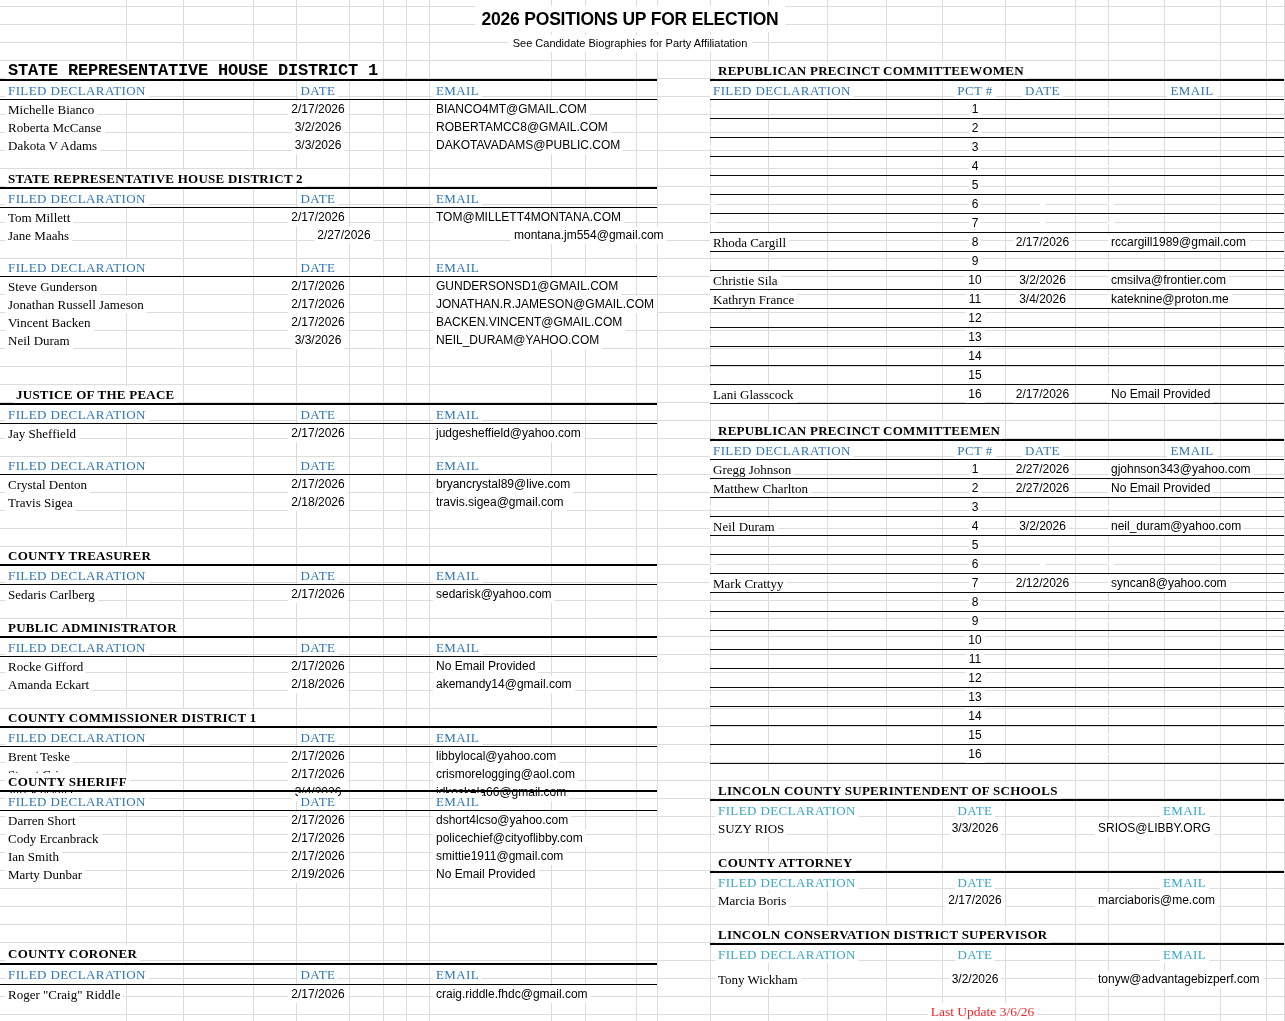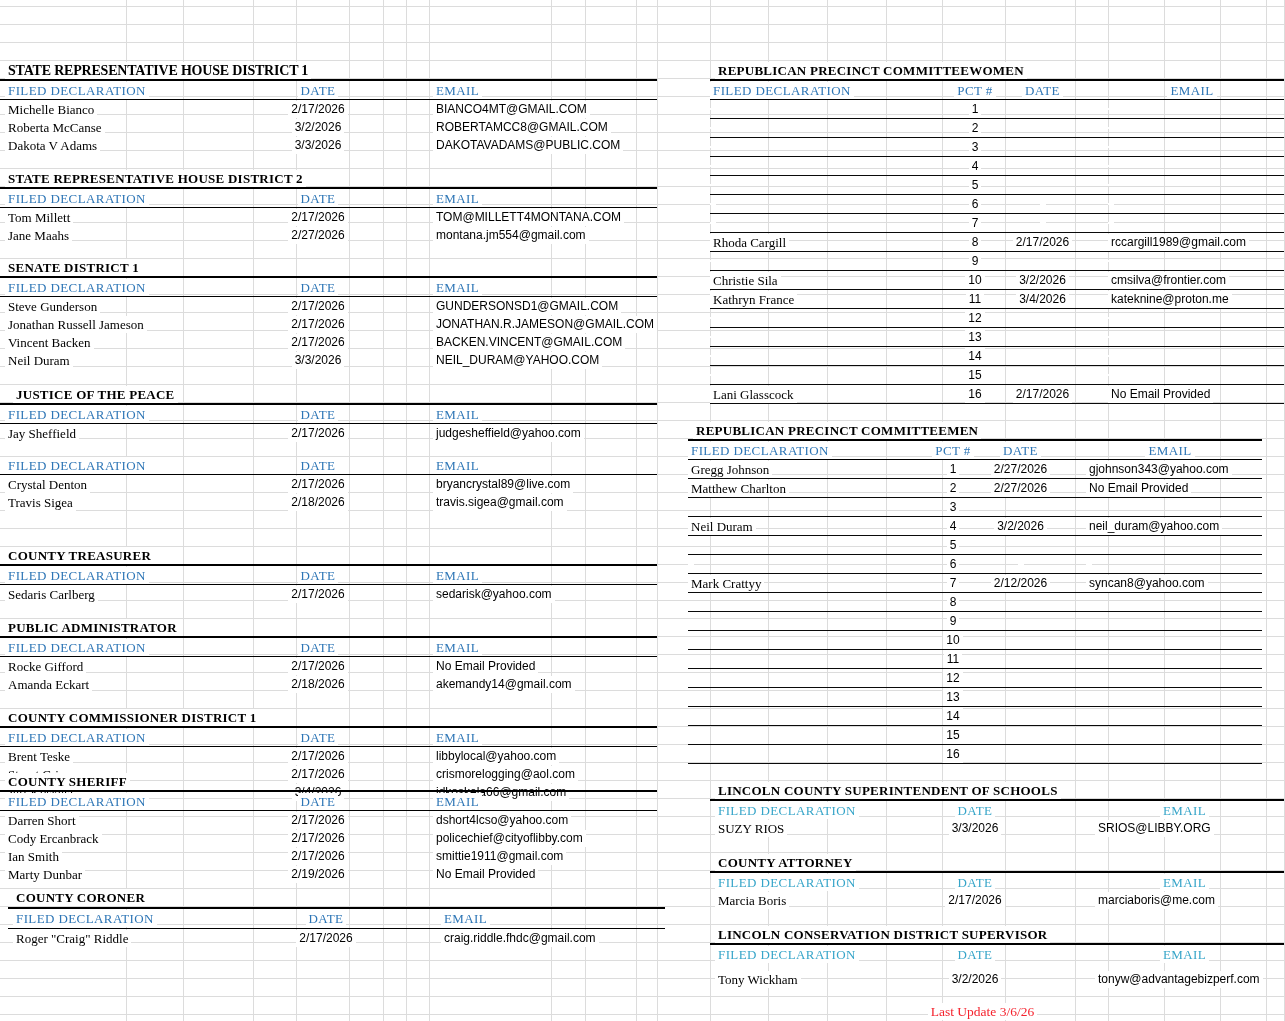--- a/index.html
+++ b/index.html
@@ -15,21 +15,21 @@
   .trow{position:relative;border-bottom:2px solid #000;display:flex;align-items:center;}
   .hrow,.drow{position:relative;display:grid;align-items:center;}
   .hrow{border-bottom:1px solid #000;}
   .right-sec .hrow{border-bottom:none;}
   .prow{border-bottom:1px solid #0a0a0a;}
   .grid-l{grid-template-columns:253px 130px 46px 1fr;}
   .grid-p{grid-template-columns:235px 60px 75px 20px 1fr;}
   .grid-r{grid-template-columns:210px 110px 55px 1fr;}
   .cell{background:#fff;padding:1px 3px;line-height:15px;white-space:nowrap;}
   .sec-title{font-weight:bold;font-size:13px;letter-spacing:.25px;margin-left:5px;}
-  .sec-title.condensed{font-family:Liberation Serif, serif;font-size:14px;letter-spacing:-0.2px;}
+  .sec-title.condensed{font-family:Liberation Mono, monospace;font-size:17px;letter-spacing:-0.2px;}
   .hdr{color:var(--hdr-blue);font-size:13px;letter-spacing:.4px;}
   .right-sec .hdr{color:var(--hdr-cyan);}
   .c-name{grid-column:1;justify-self:start;margin-left:5px;font-size:13px;}
   .grid-p .c-name{margin-left:0;}
   .c-date{grid-column:2;justify-self:center;font-family:"Liberation Sans",sans-serif;font-size:12px;}
   .grid-l .c-email{grid-column:4;justify-self:start;margin-left:4px;}
   .c-email{font-family:"Liberation Sans",sans-serif;font-size:12px;}
   .hdr.c-email,.hdr.c-date,.hdr.c-pct{font-family:"Liberation Serif",serif;font-size:13px;}
   .c-pct{grid-column:2;justify-self:center;font-family:"Liberation Sans",sans-serif;font-size:12px;}
   .grid-p .c-date{grid-column:3;}
@@ -72,20 +72,24 @@
       <div class="vline" style="left: 886px;"></div>
       <div class="vline" style="left: 942px;"></div>
       <div class="vline" style="left: 1005px;"></div>
       <div class="vline" style="left: 1075px;"></div>
       <div class="vline" style="left: 1108px;"></div>
       <div class="vline" style="left: 1164px;"></div>
       <div class="vline" style="left: 1220px;"></div>
       <div class="vline" style="left: 1266px;"></div>
       <div class="vline" style="left: 1284px;"></div>
     </div>
+  <div id="titlebox">
+    <span id="page-title">2026 POSITIONS UP FOR ELECTION</span>
+    <span id="page-subtitle"><span>See Candidate Biographies for Party Affiliatation</span></span>
+  </div>
   <div id="sections">
       <div class="section" style="left: 0px; top: 61px; width: 657px;">
         <div class="trow" style="height: 18px;">
           <span class="cell sec-title condensed">STATE REPRESENTATIVE HOUSE DISTRICT 1</span>
         </div>
         <div class="hrow grid-l" style="height: 18px;">
           <span class="cell hdr c-name">FILED DECLARATION</span>
           <span class="cell hdr c-date">DATE</span>
           <span class="cell hdr c-email">EMAIL</span>
         </div>
@@ -112,30 +116,27 @@
         <div class="hrow grid-l" style="height: 18px;">
           <span class="cell hdr c-name">FILED DECLARATION</span>
           <span class="cell hdr c-date">DATE</span>
           <span class="cell hdr c-email">EMAIL</span>
         </div>
         <div class="drow grid-l" style="height: 18px;">
           <span class="cell c-name">Tom Millett</span>
           <span class="cell c-date">2/17/2026</span>
           <span class="cell c-email">TOM@MILLETT4MONTANA.COM</span>
         </div>
-        <div class="drow grid-l" style="height: 18px;">
+        <div class="drow grid-l" style="height: 18px; gap: 26px;">
           <span class="cell c-name">Jane Maahs</span>
           <span class="cell c-date">2/27/2026</span>
           <span class="cell c-email">montana.jm554@gmail.com</span>
         </div>
       </div>
       <div class="section" style="left: 0px; top: 258px; width: 657px;">
-        <div class="trow" style="height: 18px;">
-          <span class="cell sec-title">SENATE DISTRICT 1</span>
-        </div>
         <div class="hrow grid-l" style="height: 18px;">
           <span class="cell hdr c-name">FILED DECLARATION</span>
           <span class="cell hdr c-date">DATE</span>
           <span class="cell hdr c-email">EMAIL</span>
         </div>
         <div class="drow grid-l" style="height: 18px;">
           <span class="cell c-name">Steve Gunderson</span>
           <span class="cell c-date">2/17/2026</span>
           <span class="cell c-email">GUNDERSONSD1@GMAIL.COM</span>
         </div>
@@ -270,21 +271,21 @@
           <span class="cell c-name">Ian Smith</span>
           <span class="cell c-date">2/17/2026</span>
           <span class="cell c-email">smittie1911@gmail.com</span>
         </div>
         <div class="drow grid-l" style="height: 18px;">
           <span class="cell c-name">Marty Dunbar</span>
           <span class="cell c-date">2/19/2026</span>
           <span class="cell c-email">No Email Provided</span>
         </div>
       </div>
-      <div class="section" style="left: 0px; top: 888px; width: 657px; padding-left: 8px;">
+      <div class="section" style="left: 0px; top: 944px; width: 657px;">
         <div class="trow" style="height: 19px;">
           <span class="cell sec-title">COUNTY CORONER</span>
         </div>
         <div class="hrow grid-l" style="height: 19px;">
           <span class="cell hdr c-name">FILED DECLARATION</span>
           <span class="cell hdr c-date">DATE</span>
           <span class="cell hdr c-email">EMAIL</span>
         </div>
         <div class="drow grid-l" style="height: 19px;">
           <span class="cell c-name">Roger "Craig" Riddle</span>
@@ -392,21 +393,21 @@
           <span class="cell c-date"></span>
           <span class="cell c-email"></span>
         </div>
         <div class="drow prow grid-p" style="height: 18px;">
           <span class="cell c-name">Lani Glasscock</span>
           <span class="cell c-pct">16</span>
           <span class="cell c-date">2/17/2026</span>
           <span class="cell c-email">No Email Provided</span>
         </div>
       </div>
-      <div class="section" style="left: 688px; top: 421px; width: 574px;">
+      <div class="section" style="left: 710px; top: 421px; width: 574px;">
         <div class="trow" style="height: 18px;">
           <span class="cell sec-title">REPUBLICAN PRECINCT COMMITTEEMEN</span>
         </div>
         <div class="hrow grid-p" style="height: 18px;">
           <span class="cell hdr c-name">FILED DECLARATION</span>
           <span class="cell hdr c-pct">PCT #</span>
           <span class="cell hdr c-date">DATE</span>
           <span class="cell hdr c-email">EMAIL</span>
         </div>
         <div class="drow prow grid-p" style="height: 18px;">

